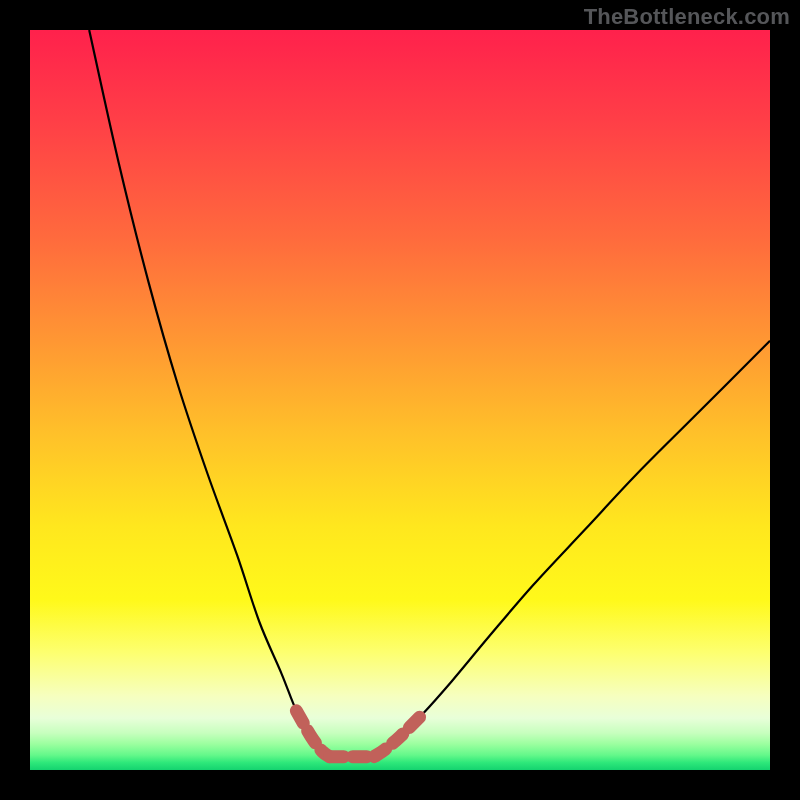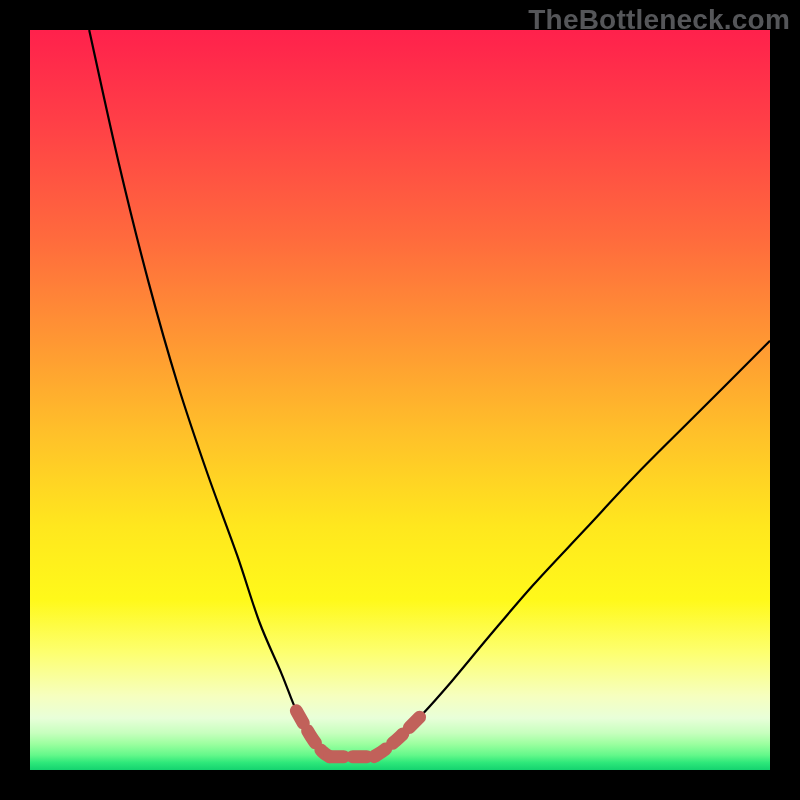--- a/index.html
+++ b/index.html
@@ -15,21 +15,21 @@
     position: relative;
     width: 800px;
     height: 800px;
     background: #000;
   }
   .watermark {
     position: absolute;
     top: 4px;
     right: 10px;
     color: #555659;
-    font-size: 28px;
+    font-size: 22px;
     font-weight: 600;
     letter-spacing: 0.2px;
     z-index: 20;
   }
   .plot-area {
     position: absolute;
     left: 30px;
     top: 30px;
     width: 740px;
     height: 740px;

